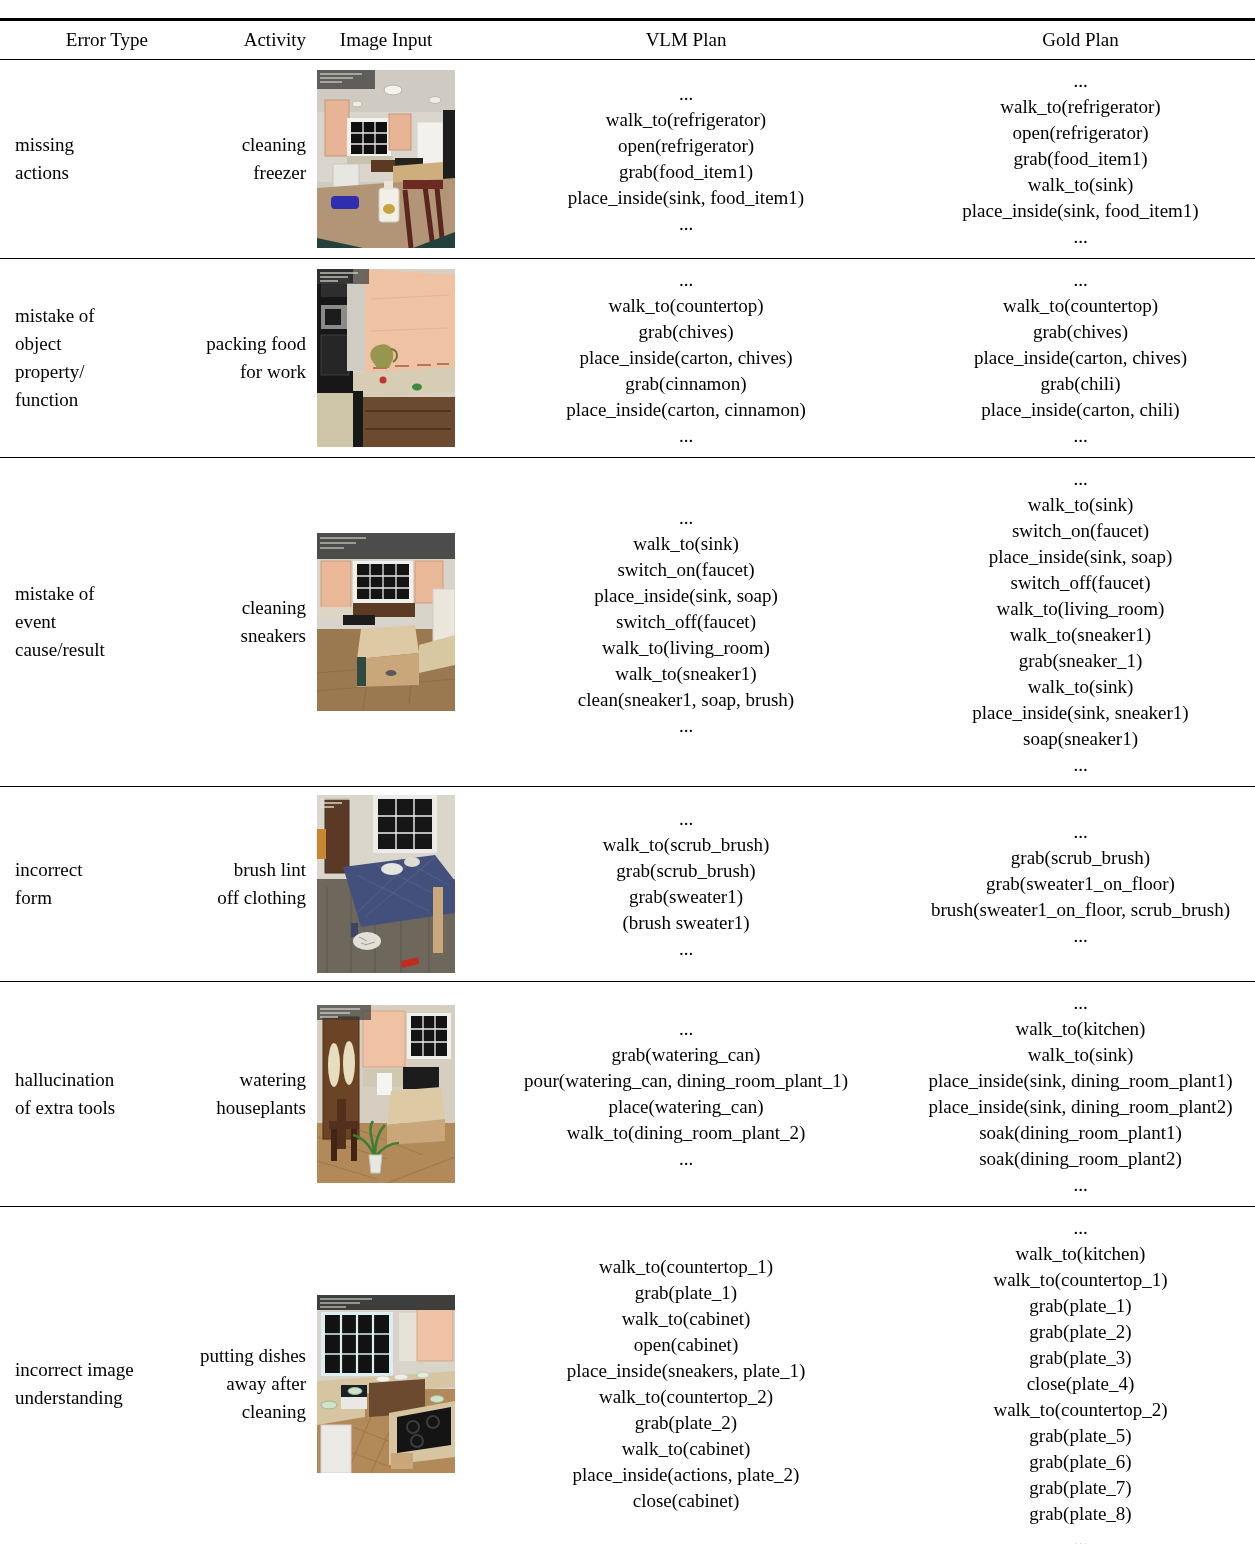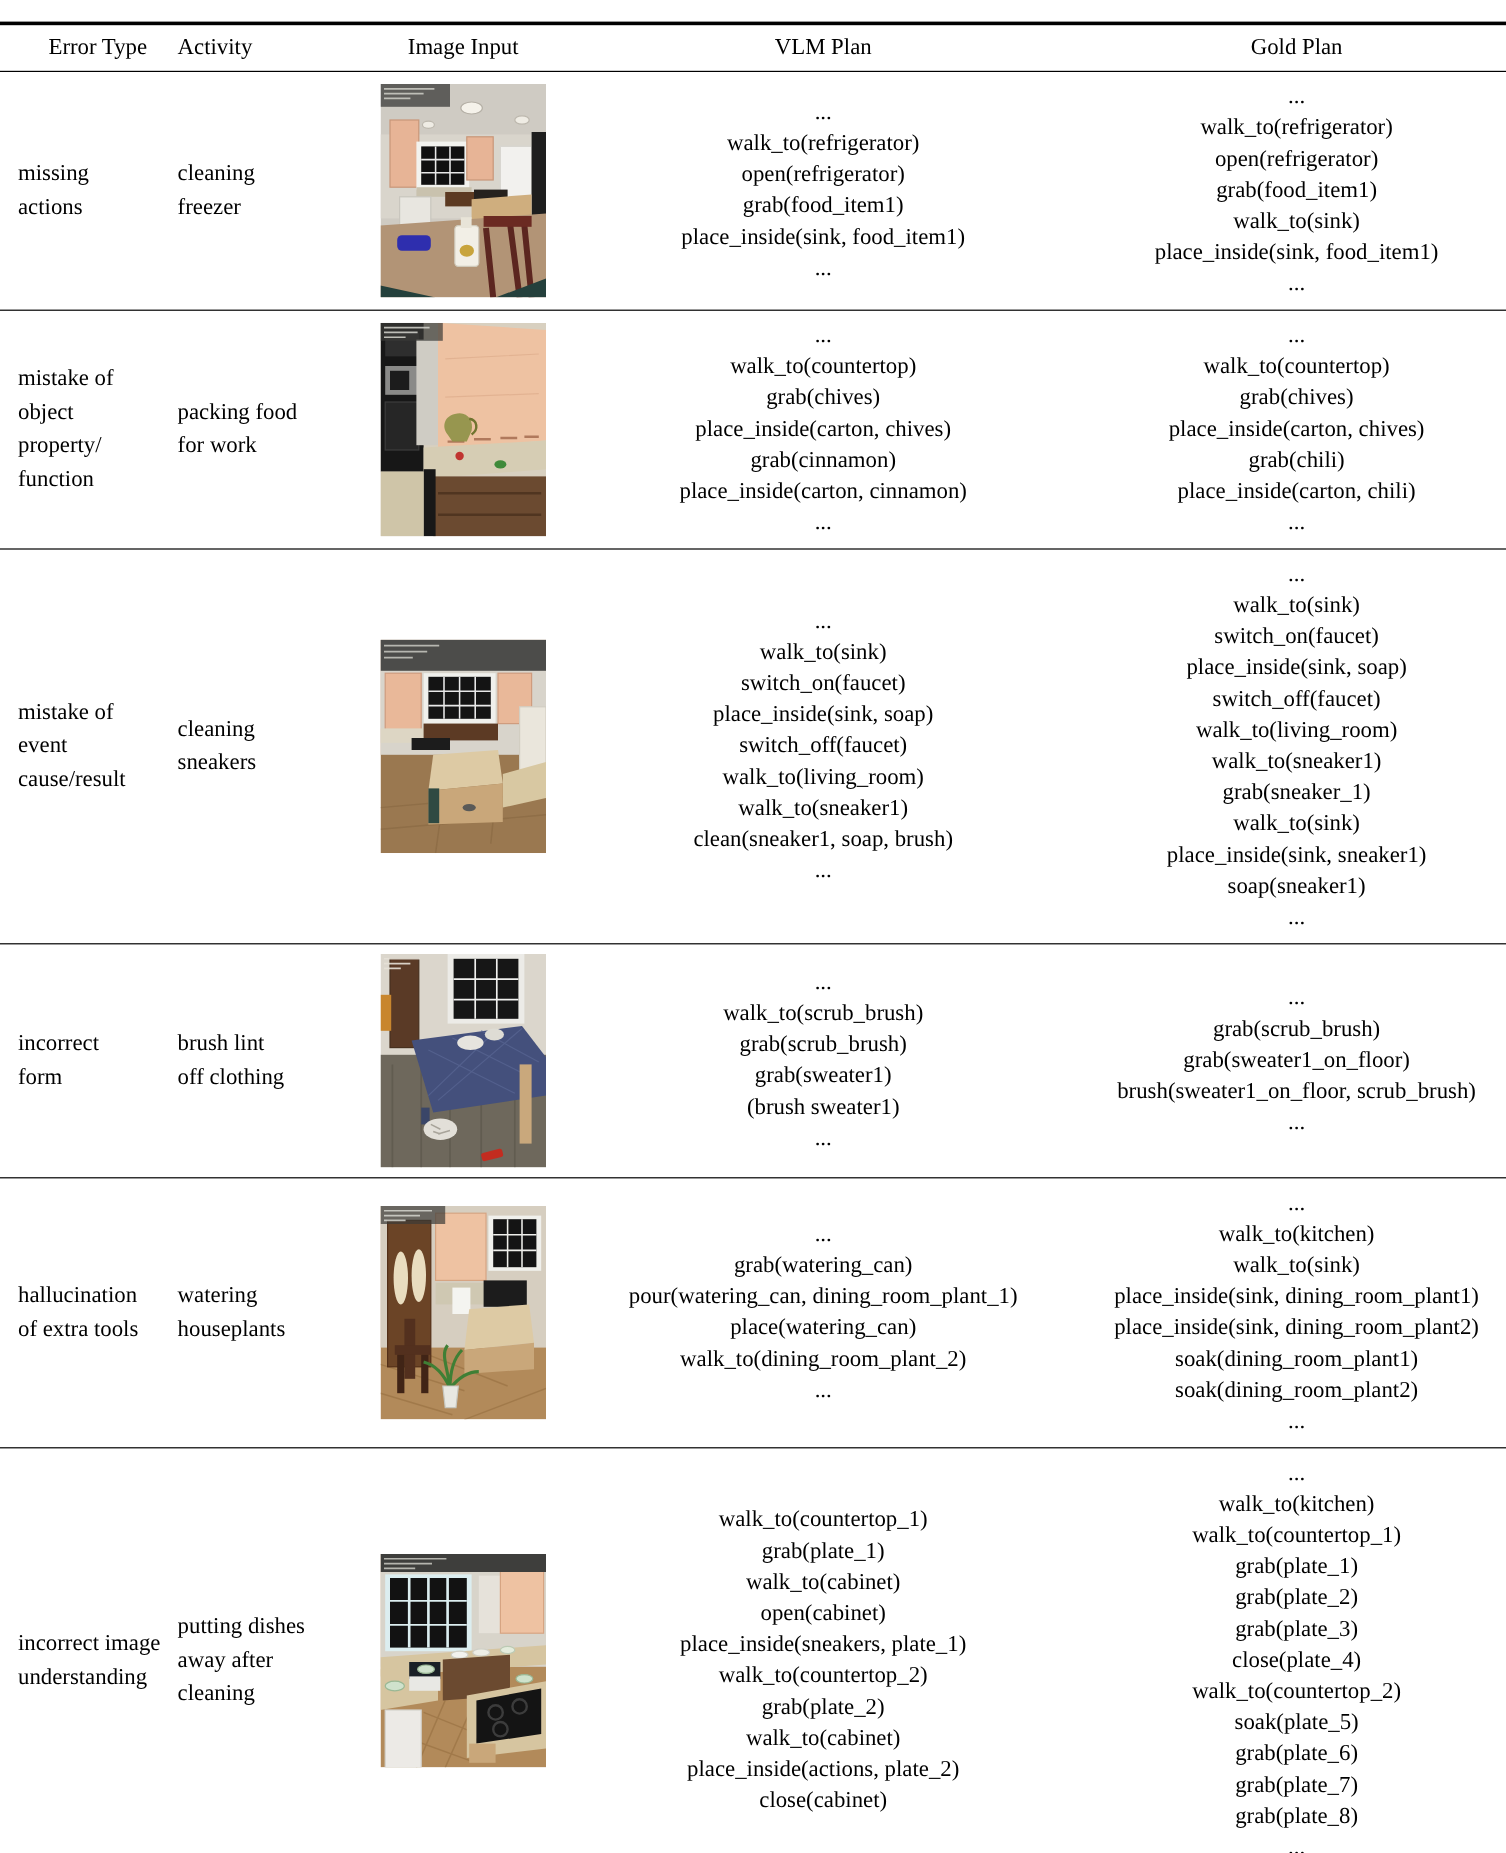--- a/index.html
+++ b/index.html
@@ -4,24 +4,24 @@
 <style>
   html,body{margin:0;padding:0;background:#fff;color:#000;
     font-family:"Liberation Serif","DejaVu Serif",serif;}
   .page{width:1255px;margin:0 auto;padding-top:18px;box-sizing:border-box;}
   .tbl{border-top:3px solid #000;border-bottom:3.5px solid #000;}
   .hrow,.row{display:grid;grid-template-columns:148px 158px 160px 440px 1fr;}
   .hrow{border-bottom:1.3px solid #000;height:38px;align-items:center;font-size:19px;}
   .row{padding:8px 0;align-items:center;}
   .row + .row{border-top:1.3px solid #000;}
   .th{text-align:center;}
-  .th.c0{text-align:center;padding-left:15px;}
+  .th.c0{text-align:right;padding-left:15px;}
   .cell{font-size:19px;}
   .c0{padding-left:15px;white-space:pre-line;line-height:28px;}
-  .c1{text-align:left;white-space:pre-line;line-height:28px;}
+  .c1{text-align:right;white-space:pre-line;line-height:28px;}
   .c2{display:flex;justify-content:center;align-items:center;}
   .plan{text-align:center;line-height:26px;}
   .plan-line{white-space:nowrap;}
   .scene{width:138px;height:178px;overflow:hidden;}
   .scene svg{display:block;width:138px;height:178px;}
 </style>
 </head>
 <body>
 
 <div class="page">
@@ -354,21 +354,21 @@
           </div>
           <div class="cell c4 plan">
             <div class="plan-line">...</div>
             <div class="plan-line">walk_to(kitchen)</div>
             <div class="plan-line">walk_to(countertop_1)</div>
             <div class="plan-line">grab(plate_1)</div>
             <div class="plan-line">grab(plate_2)</div>
             <div class="plan-line">grab(plate_3)</div>
             <div class="plan-line">close(plate_4)</div>
             <div class="plan-line">walk_to(countertop_2)</div>
-            <div class="plan-line">soak(plate_5)</div>
+            <div class="plan-line">grab(plate_5)</div>
             <div class="plan-line">grab(plate_6)</div>
             <div class="plan-line">grab(plate_7)</div>
             <div class="plan-line">grab(plate_8)</div>
             <div class="plan-line">...</div>
           </div>
         </div>
       </div>
   </div>
 </div>
 

